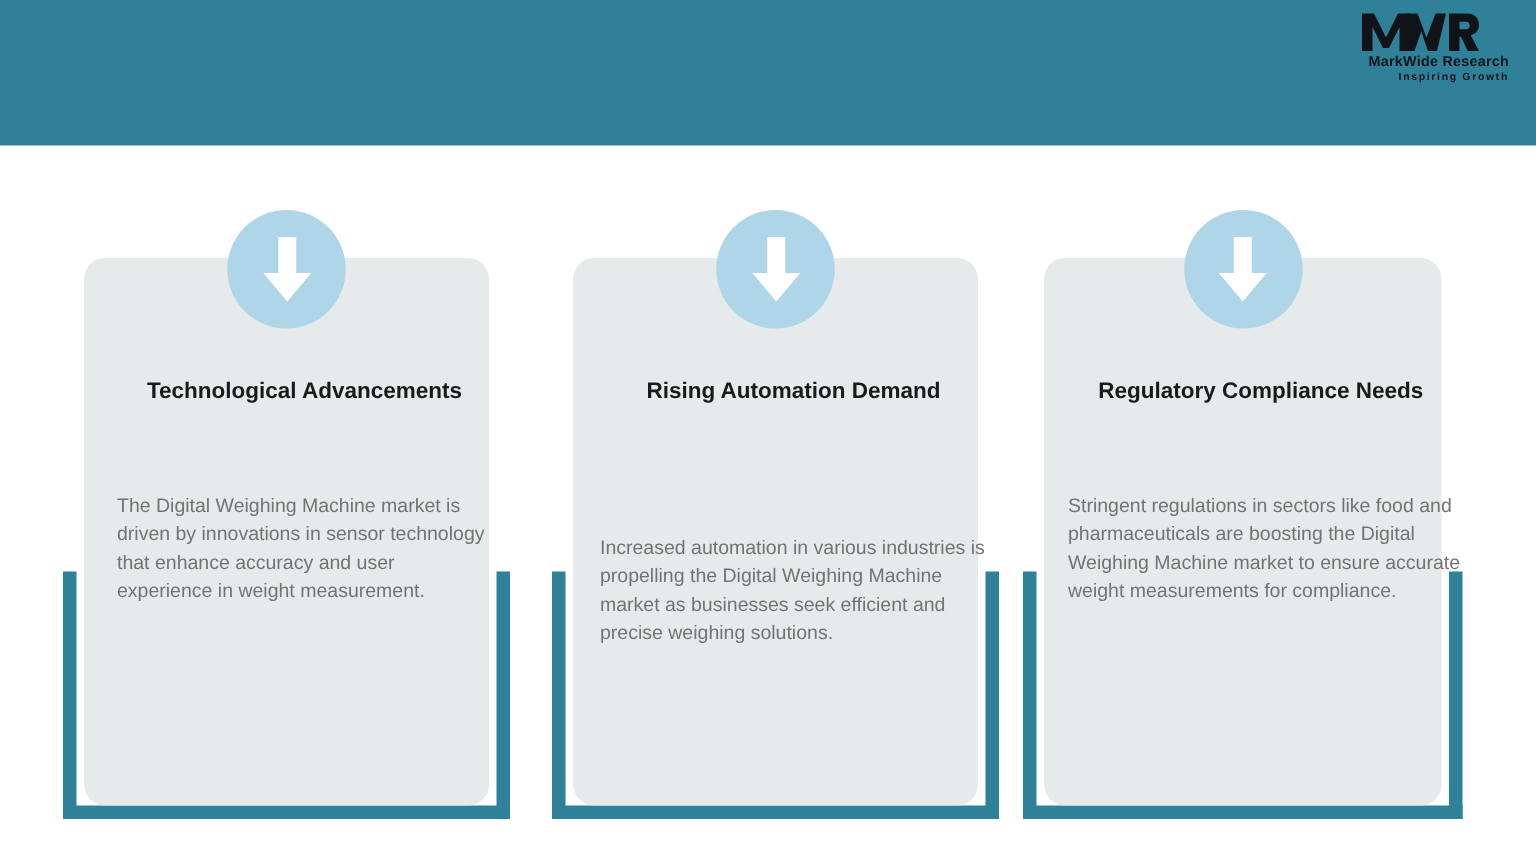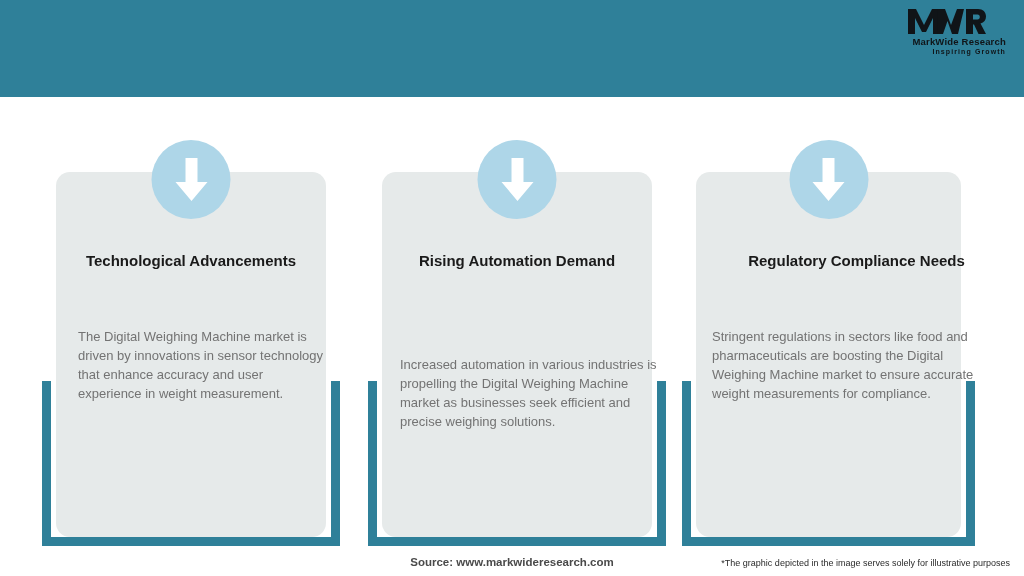--- a/index.html
+++ b/index.html
@@ -137,22 +137,23 @@
   .card-title {
     position: absolute;
     left: 14px;
     top: 112px;
     width: 270px;
     text-align: center;
     font-size: 15px;
     font-weight: bold;
     color: #1a1a1a;
     line-height: 1.2;
-  }
-  .c3 .card-title { width: 265px; margin-left: 28px; }
+    padding-left: 12px;
+  }
+  .c3 .card-title { width: 265px; }
 
   .card-body {
     position: absolute;
     left: 36px;
     top: 188px;
     width: 252px;
     font-size: 13px;
     color: #737373;
     line-height: 1.45;
   }
@@ -234,16 +235,14 @@
         <svg width="34" height="44" viewBox="0 0 34 44" aria-hidden="true">
           <polygon points="11,0 23,0 23,24 33,24 17,43 1,24 11,24" fill="#ffffff"></polygon>
         </svg>
       </div>
       <div class="card-title">Regulatory Compliance Needs</div>
       <div class="card-body">Stringent regulations in sectors like food and pharmaceuticals are boosting the Digital Weighing Machine market to ensure accurate weight measurements for compliance.</div>
     </div>
 
   </div>
 
-  <div class="footer-source">Source: www.markwideresearch.com</div>
-  <div class="footer-note">*The graphic depicted in the image serves solely for illustrative purposes</div>
 
 </div>
 
 </body></html>

